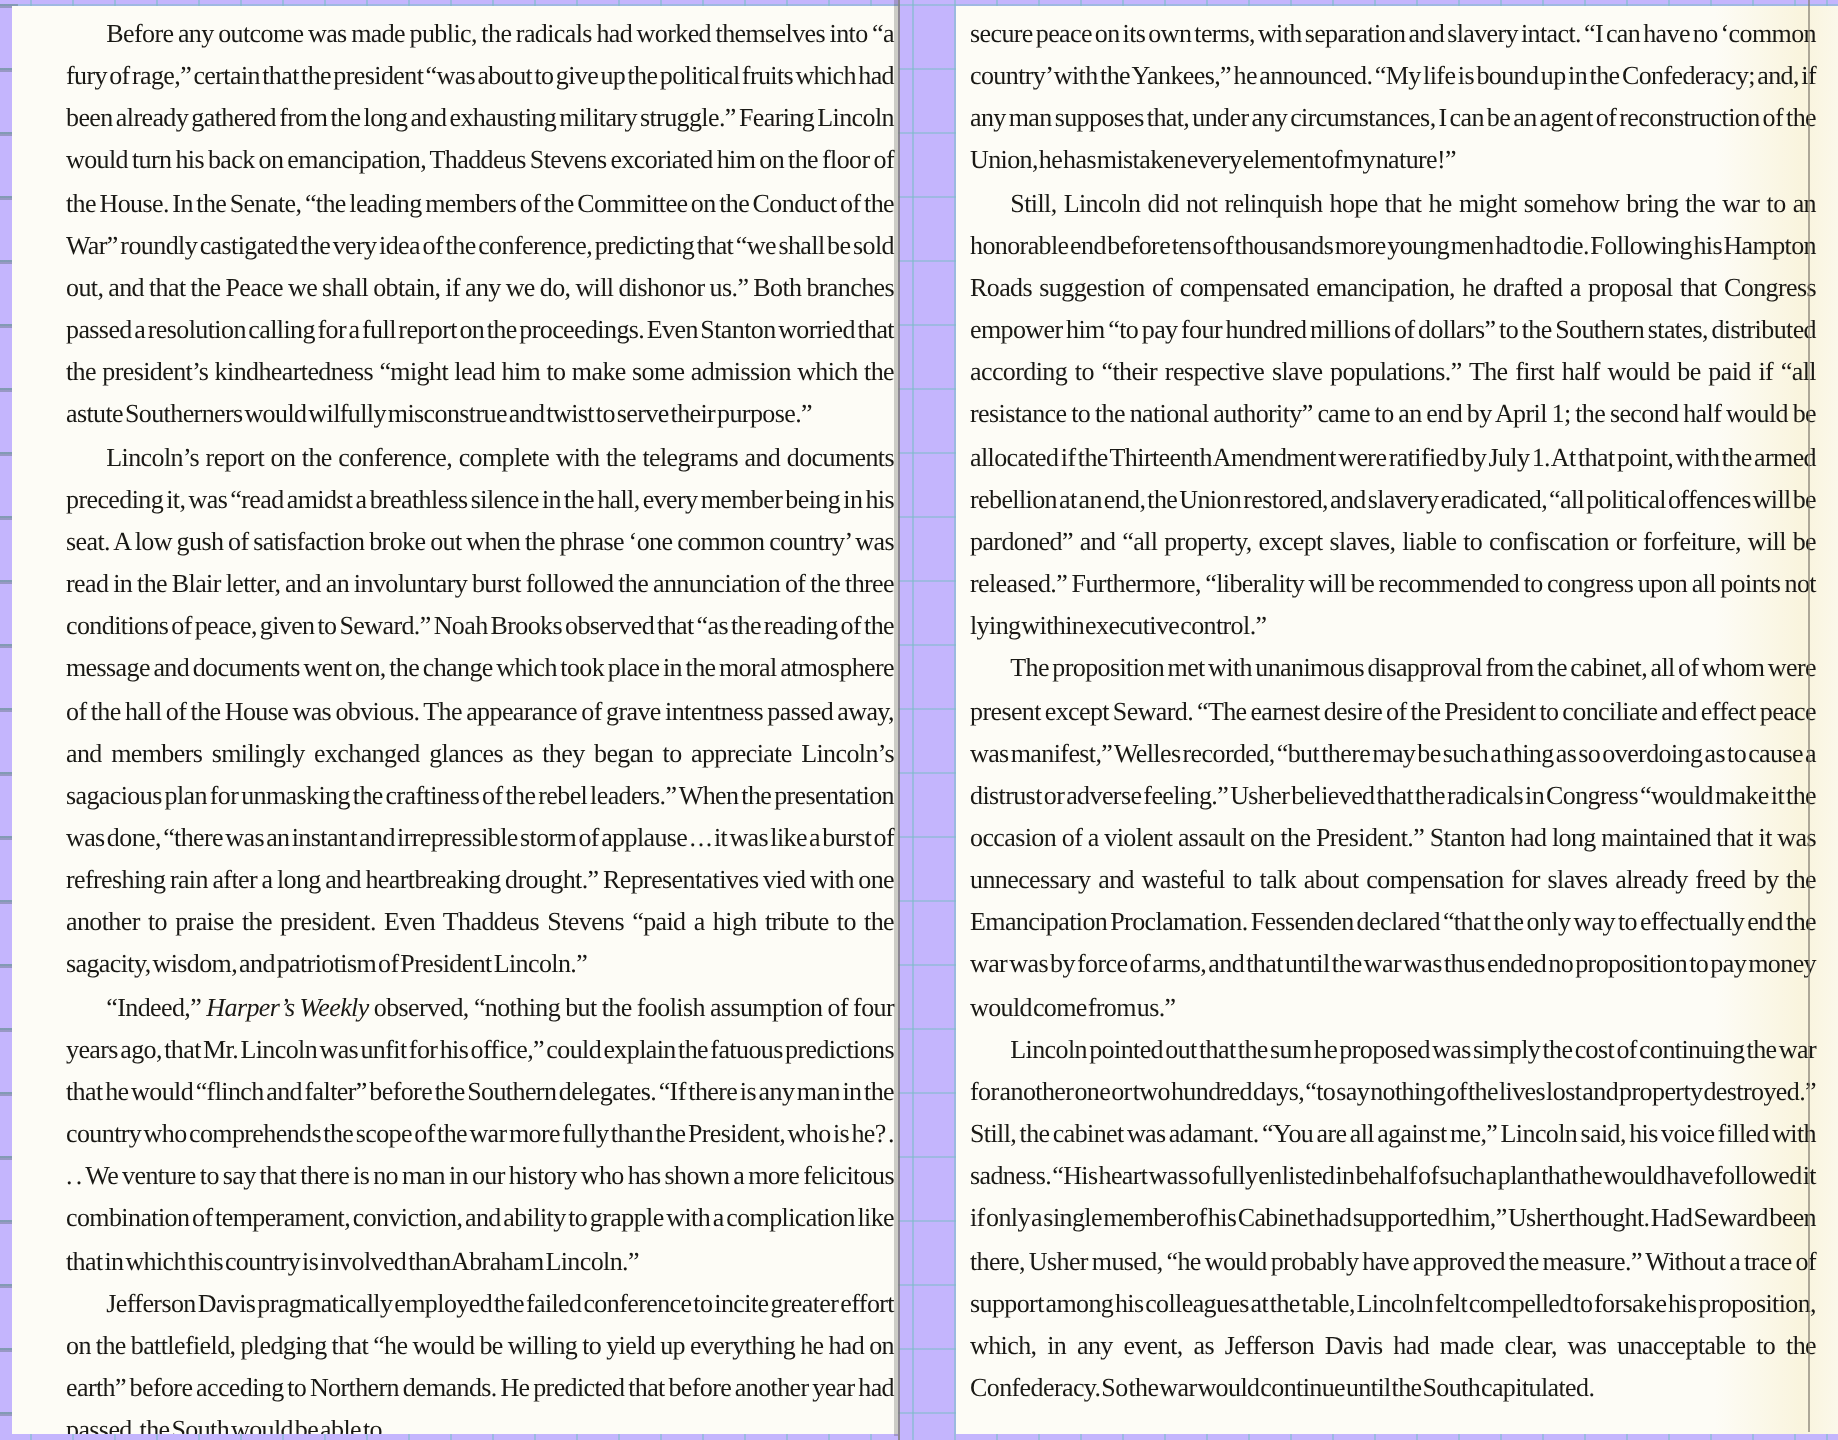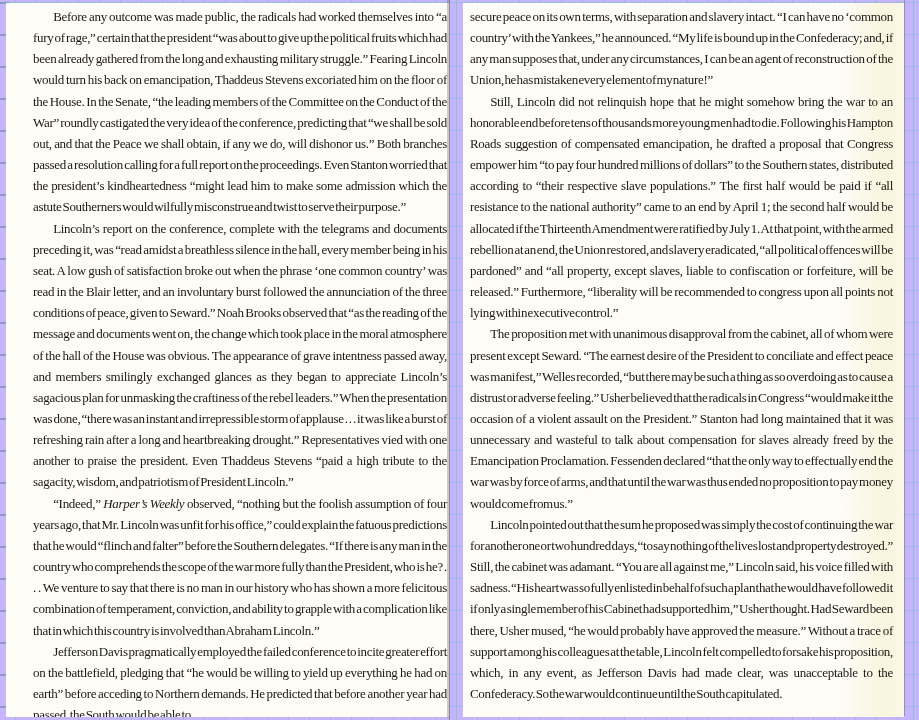--- a/index.html
+++ b/index.html
@@ -36,21 +36,21 @@
     overflow:hidden;
     hyphens:auto;
     -webkit-hyphens:auto;
   }
   .column-left{
     left:6px;width:443px;
     padding:3px 2px 0 27px;
     box-sizing:border-box;
   }
   .column-right{
-    left:463px;width:441px;
+    left:478px;width:441px;
     padding:3px 11px 0 7px;
     box-sizing:border-box;
     word-spacing:-2.5px;
     background:linear-gradient(to right,#fdfcf6 86%, #f9f4dd 96%, #fbf8ea 100%);
   }
   .column p{margin:0;text-indent:1.55em;}
   .column p.no-indent{text-indent:0;}
   .edge-line{position:absolute;top:0;width:1px;height:720px;background:rgba(122,120,110,0.75);}
   .edge-line-gutter{left:449px;}
   .edge-line-right{left:904px;height:716px;background:rgba(130,124,112,0.65);}

